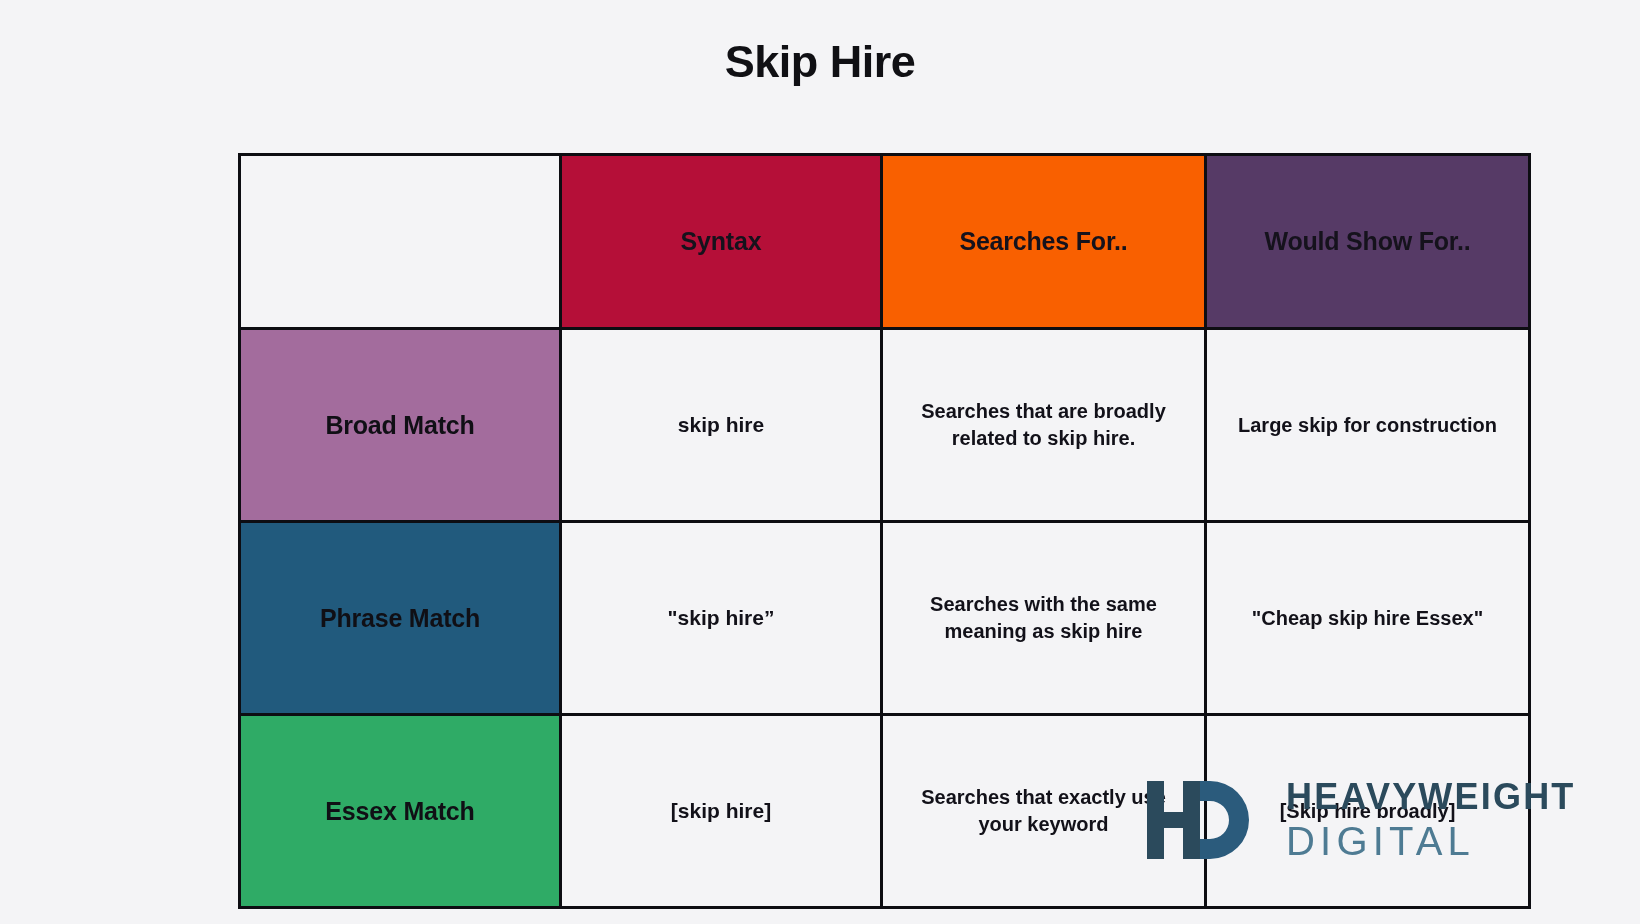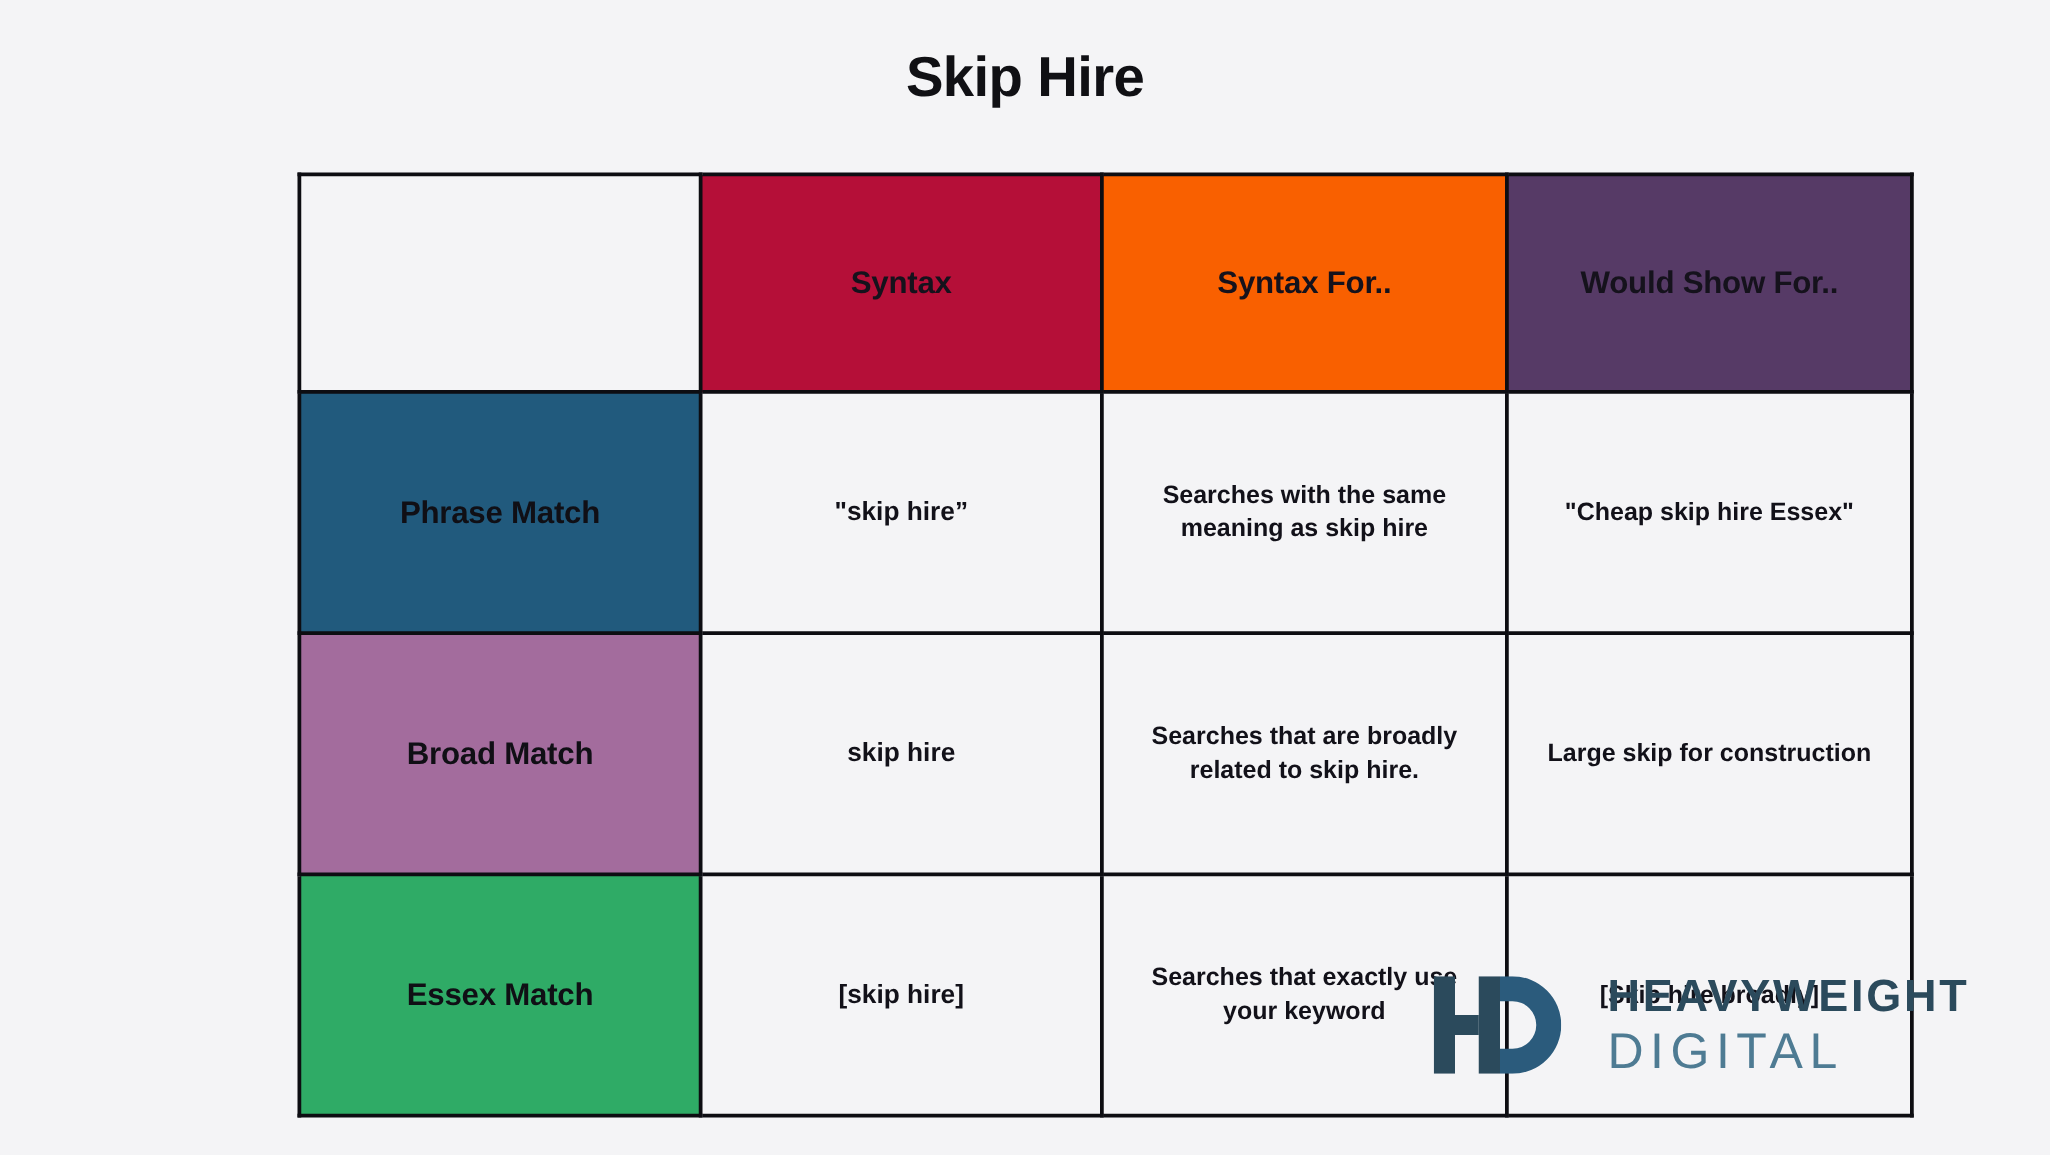--- a/index.html
+++ b/index.html
@@ -33,21 +33,21 @@
     font-size: 45px;
     font-weight: bold;
     letter-spacing: -0.5px;
     color: #101014;
   }
 
   
   .match-table {
     position: absolute;
     left: 238px;
-    top: 138px;
+    top: 153px;
     width: 1166px;
     border-collapse: collapse;
     table-layout: fixed;
   }
   .match-table td {
     border: 3px solid #0d0d12;
     padding: 8px 14px;
     text-align: center;
     vertical-align: middle;
     background: #f4f4f6;
@@ -137,36 +137,36 @@
 
 <div class="page">
 
   <div class="page-title">Skip Hire</div>
 
   <table class="match-table">
     <tbody>
       <tr class="row-head">
         <td class="col-label hdr hdr-blank"></td>
         <td class="col-syntax hdr hdr-syntax">Syntax</td>
-        <td class="col-appears hdr hdr-appears">Syntax For..</td>
+        <td class="col-appears hdr hdr-appears">Searches For..</td>
         <td class="col-show hdr hdr-show">Would Show For..</td>
+      </tr>
+
+      <tr class="row-body">
+        <td class="rowlabel lbl-broad">Broad Match</td>
+        <td class="cell-syntax">skip hire</td>
+        <td class="cell-text">Searches that are broadly related to skip hire.</td>
+        <td class="cell-text">Large skip for construction</td>
       </tr>
 
       <tr class="row-body">
         <td class="rowlabel lbl-phrase">Phrase Match</td>
         <td class="cell-syntax">"skip hire”</td>
         <td class="cell-text">Searches with the same meaning as skip hire</td>
         <td class="cell-text">"Cheap skip hire Essex"</td>
-      </tr>
-
-      <tr class="row-body">
-        <td class="rowlabel lbl-broad">Broad Match</td>
-        <td class="cell-syntax">skip hire</td>
-        <td class="cell-text">Searches that are broadly related to skip hire.</td>
-        <td class="cell-text">Large skip for construction</td>
       </tr>
 
       <tr class="row-body">
         <td class="rowlabel lbl-exact">Essex Match</td>
         <td class="cell-syntax">[skip hire]</td>
         <td class="cell-text">Searches that exactly use your keyword</td>
         <td class="cell-text">[Skip hire broadly]</td>
       </tr>
     </tbody>
   </table>

